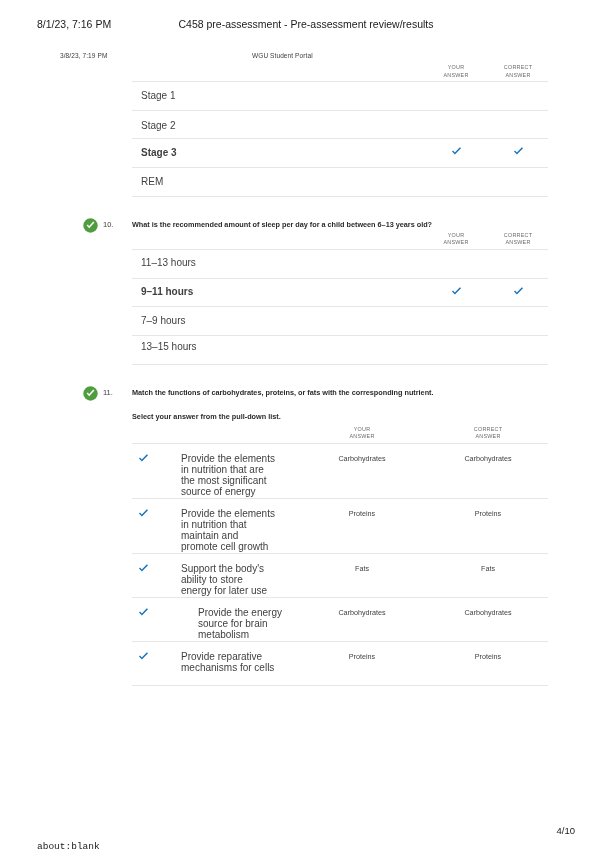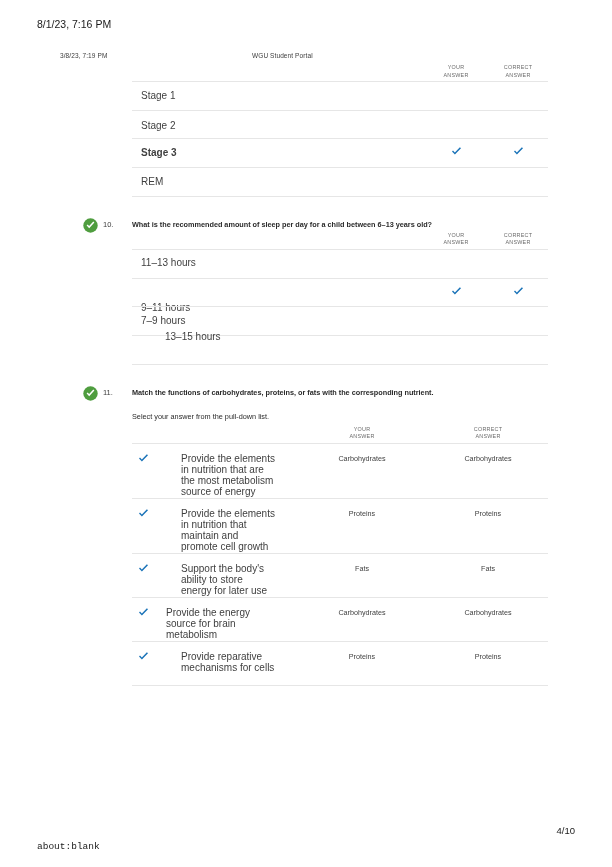--- a/index.html
+++ b/index.html
@@ -118,21 +118,21 @@
     font-size: 7.3px;
     font-weight: bold;
     color: #2b2b2b;
     line-height: 11px;
     letter-spacing: -0.02px;
   }
   .q-subtext {
     position: absolute;
     left: 132px;
     font-size: 7.3px;
-    font-weight: normal;
+    font-weight: bold;
     color: #2b2b2b;
     line-height: 11px;
   }
   .ans-head {
     position: absolute;
     font-size: 5.4px;
     color: #6b6b6b;
     text-align: center;
     line-height: 7.6px;
     letter-spacing: .25px;
@@ -162,20 +162,21 @@
     text-align: center;
     width: 110px;
     line-height: 11px;
   }
 </style>
 </head>
 <body>
 
 <div class="print-header">
   <span class="ph-left">8/1/23, 7:16 PM</span>
+  <span class="ph-center">C458 pre-assessment - Pre-assessment review/results</span>
 </div>
 
 <div class="doc-subheader">
   <span class="sh-left">3/8/23, 7:19 PM</span>
   <span class="sh-center">WGU Student Portal</span>
 </div>
 
 <div class="content" id="content-root">
     <div class="ans-head" style="top: 0px; left: 426px;"><span>YOUR</span><br><span>ANSWER</span></div>
     <div class="ans-head" style="top: 0px; left: 488px;"><span>CORRECT</span><br><span>ANSWER</span></div>
@@ -210,57 +211,57 @@
     </div>
     <div class="q-number" style="top: 155.8px; left: 103px;">10.</div>
     <div class="q-text" style="top: 154.8px; left: 132px;">What is the recommended amount of sleep per day for a child between 6–13 years old?</div>
     <div class="ans-head" style="top: 167.8px; left: 426px;"><span>YOUR</span><br><span>ANSWER</span></div>
     <div class="ans-head" style="top: 167.8px; left: 488px;"><span>CORRECT</span><br><span>ANSWER</span></div>
     <div class="rowline" style="top: 184.8px; left: 132px; width: 416px;"></div>
     <div style="position: absolute; left: 132px; top: 184.8px; width: 416px; height: 28.7px;"></div>
     <div class="opt-label" style="top: 193.3px; left: 141px;">11–13 hours</div>
     <div class="rowline" style="top: 213.5px; left: 132px; width: 416px;"></div>
     <div style="position: absolute; left: 132px; top: 213.5px; width: 416px; height: 28.7px;"></div>
-    <div class="opt-label" style="top: 238px; left: 141px;">9–11 hours</div>
+    <div class="opt-label" style="top: 222px; left: 141px; font-weight: bold;">9–11 hours</div>
     <div class="opt-check" style="top: 222.5px; left: 450.5px;">
       <svg width="11" height="9" viewBox="0 0 11 9">
         <path d="M1 4.6 L3.9 7.6 L10 1.2 L8.9 0.2 L3.85 5.5 L2 3.5 Z" fill="#1a73b8"></path>
       </svg>
     </div>
     <div class="opt-check" style="top: 222.5px; left: 512.5px;">
       <svg width="11" height="9" viewBox="0 0 11 9">
         <path d="M1 4.6 L3.9 7.6 L10 1.2 L8.9 0.2 L3.85 5.5 L2 3.5 Z" fill="#1a73b8"></path>
       </svg>
     </div>
     <div class="rowline" style="top: 242.2px; left: 132px; width: 416px;"></div>
     <div style="position: absolute; left: 132px; top: 242.2px; width: 416px; height: 28.7px;"></div>
     <div class="opt-label" style="top: 250.7px; left: 141px;">7–9 hours</div>
     <div class="rowline" style="top: 270.9px; left: 132px; width: 416px;"></div>
     <div style="position: absolute; left: 132px; top: 270.9px; width: 416px; height: 28.7px;"></div>
-    <div class="opt-label" style="top: 267px; left: 141px; margin-left: 24px;">13–15 hours</div>
+    <div class="opt-label" style="top: 277px; left: 141px;">13–15 hours</div>
     <div class="rowline" style="top: 299.6px; left: 132px; width: 416px;"></div>
     <div class="q-marker" style="top: 321.6px;">
       <svg width="15" height="15" viewBox="0 0 15 15">
         <circle cx="7.5" cy="7.5" r="7.2" fill="#4f9d3f"></circle>
         <path d="M3.6 7.6 L6.2 10.2 L11.4 4.4 L10.3 3.4 L6.15 8.1 L4.6 6.5 Z" fill="#ffffff"></path>
       </svg>
     </div>
     <div class="q-number" style="top: 323.6px; left: 103px;">11.</div>
     <div class="q-text" style="top: 322.6px; left: 132px;">Match the functions of carbohydrates, proteins, or fats with the corresponding nutrient.</div>
     <div class="q-subtext" style="top: 346.6px; left: 132px;">Select your answer from the pull-down list.</div>
     <div class="ans-head" style="top: 361.6px; left: 332px;"><span>YOUR</span><br><span>ANSWER</span></div>
     <div class="ans-head" style="top: 361.6px; left: 458px;"><span>CORRECT</span><br><span>ANSWER</span></div>
     <div class="rowline" style="top: 378.6px; left: 132px; width: 416px;"></div>
     <div style="position: absolute; left: 132px; top: 378.6px; width: 416px; height: 55px;"></div>
     <div class="opt-check" style="top: 389.6px; left: 137.5px;">
       <svg width="11" height="9" viewBox="0 0 11 9">
         <path d="M1 4.6 L3.9 7.6 L10 1.2 L8.9 0.2 L3.85 5.5 L2 3.5 Z" fill="#1a73b8"></path>
       </svg>
     </div>
-    <div class="opt-label" style="top: 388.6px; left: 181px;;width:95px;">Provide the elements in nutrition that are the most metabolism source of energy</div>
+    <div class="opt-label" style="top: 388.6px; left: 181px;;width:95px;">Provide the elements in nutrition that are the most significant source of energy</div>
     <div class="cell-val" style="top: 388.6px; left: 307px;">Carbohydrates</div>
     <div class="cell-val" style="top: 388.6px; left: 433px;">Carbohydrates</div>
     <div class="rowline" style="top: 433.6px; left: 132px; width: 416px;"></div>
     <div style="position: absolute; left: 132px; top: 433.6px; width: 416px; height: 55px;"></div>
     <div class="opt-check" style="top: 444.6px; left: 137.5px;">
       <svg width="11" height="9" viewBox="0 0 11 9">
         <path d="M1 4.6 L3.9 7.6 L10 1.2 L8.9 0.2 L3.85 5.5 L2 3.5 Z" fill="#1a73b8"></path>
       </svg>
     </div>
     <div class="opt-label" style="top: 443.6px; left: 181px;;width:95px;">Provide the elements in nutrition that maintain and promote cell growth</div>
@@ -276,21 +277,21 @@
     <div class="opt-label" style="top: 498.6px; left: 181px;;width:95px;">Support the body's ability to store energy for later use</div>
     <div class="cell-val" style="top: 498.6px; left: 307px;">Fats</div>
     <div class="cell-val" style="top: 498.6px; left: 433px;">Fats</div>
     <div class="rowline" style="top: 532.6px; left: 132px; width: 416px;"></div>
     <div style="position: absolute; left: 132px; top: 532.6px; width: 416px; height: 44px;"></div>
     <div class="opt-check" style="top: 543.6px; left: 137.5px;">
       <svg width="11" height="9" viewBox="0 0 11 9">
         <path d="M1 4.6 L3.9 7.6 L10 1.2 L8.9 0.2 L3.85 5.5 L2 3.5 Z" fill="#1a73b8"></path>
       </svg>
     </div>
-    <div class="opt-label" style="top: 542.6px; left: 166px;;width:95px;">Provide the energy source for brain metabolism</div>
+    <div class="opt-label" style="top: 542.6px; left: 198px;;width:95px;">Provide the energy source for brain metabolism</div>
     <div class="cell-val" style="top: 542.6px; left: 307px;">Carbohydrates</div>
     <div class="cell-val" style="top: 542.6px; left: 433px;">Carbohydrates</div>
     <div class="rowline" style="top: 576.6px; left: 132px; width: 416px;"></div>
     <div style="position: absolute; left: 132px; top: 576.6px; width: 416px; height: 44px;"></div>
     <div class="opt-check" style="top: 587.6px; left: 137.5px;">
       <svg width="11" height="9" viewBox="0 0 11 9">
         <path d="M1 4.6 L3.9 7.6 L10 1.2 L8.9 0.2 L3.85 5.5 L2 3.5 Z" fill="#1a73b8"></path>
       </svg>
     </div>
     <div class="opt-label" style="top: 586.6px; left: 181px;;width:95px;">Provide reparative mechanisms for cells</div>

